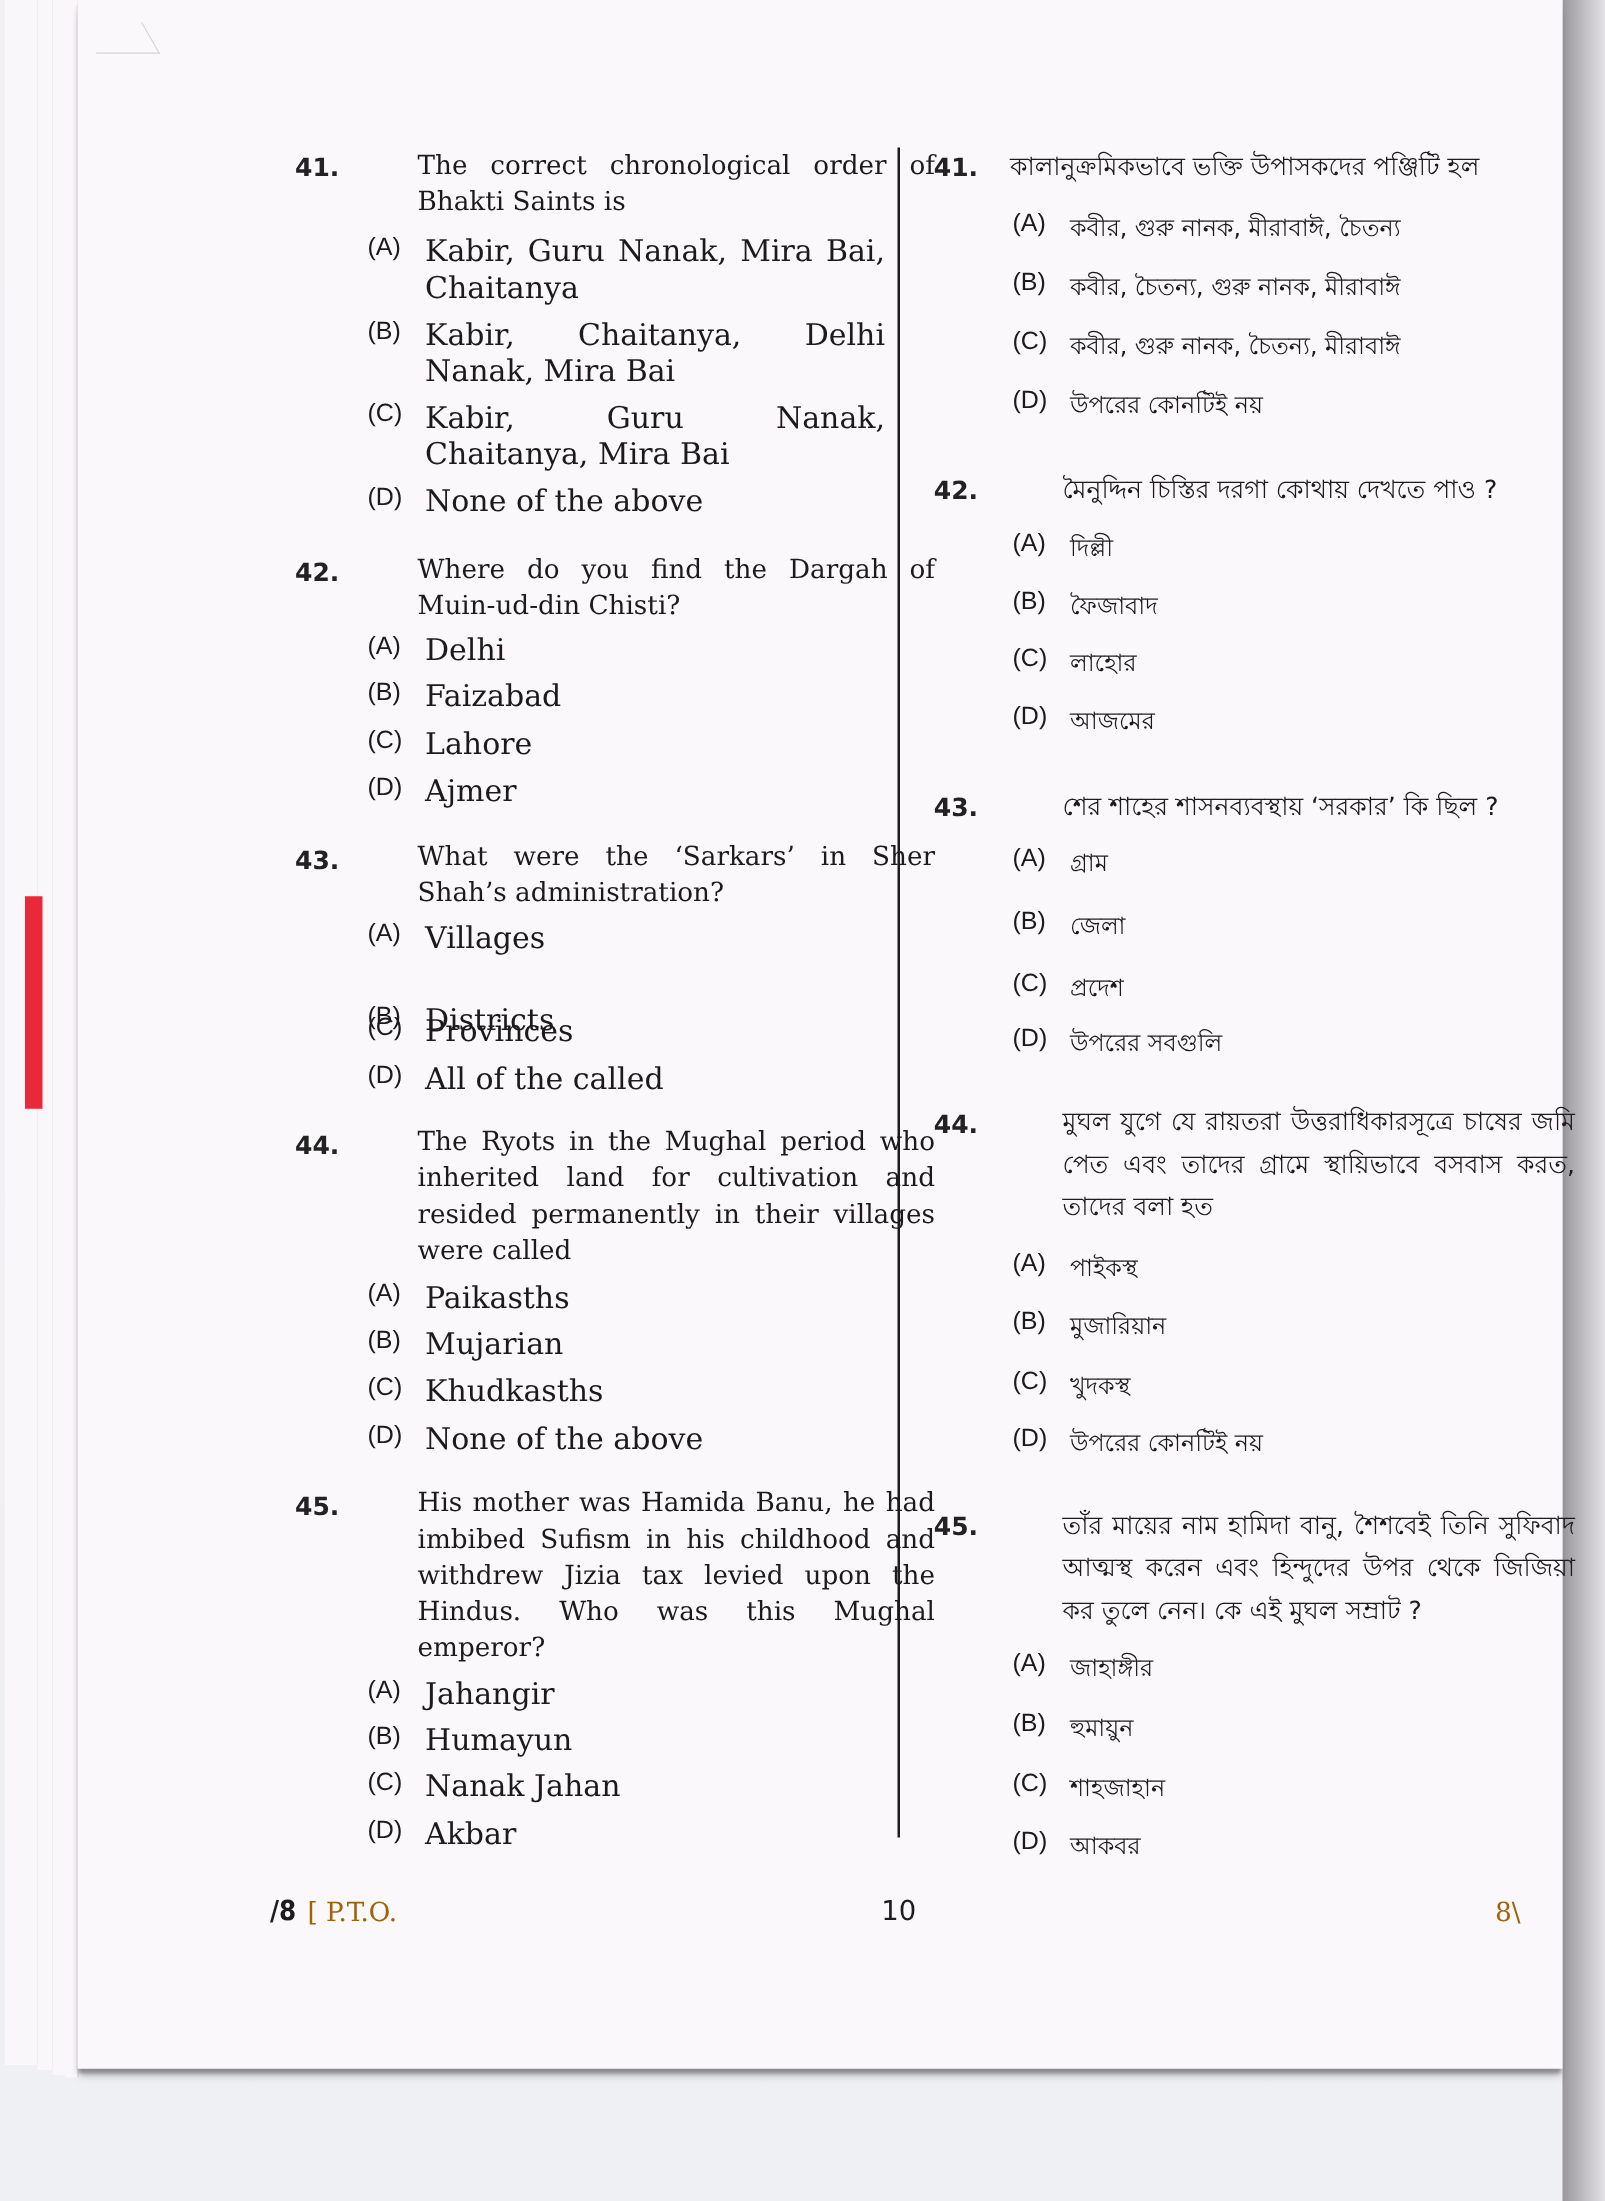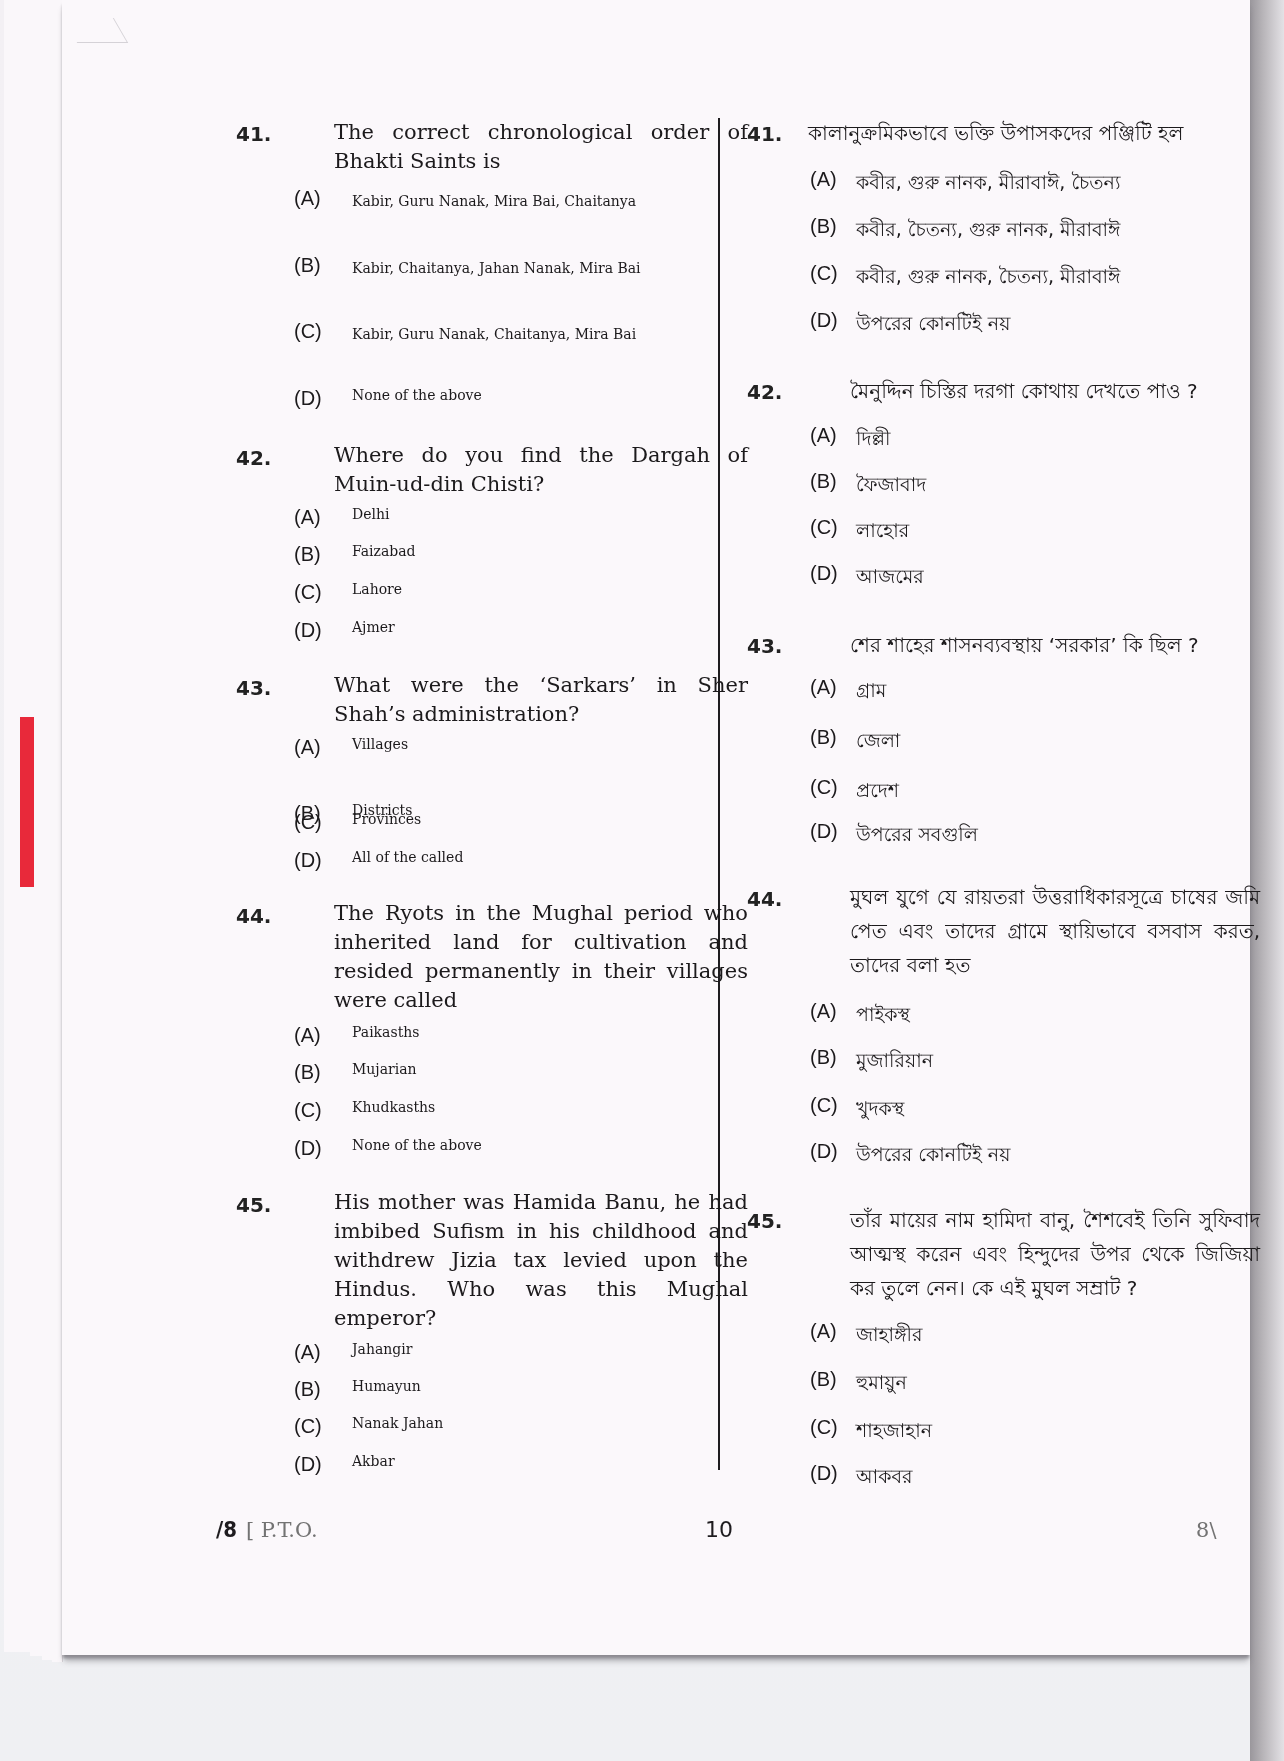--- a/index.html
+++ b/index.html
@@ -50,28 +50,28 @@
     }
     .qtext { position: absolute; text-align: justify; text-align-last: left; margin-left: 40px; }
     .qtext.en { font-family: "DejaVu Serif", "Liberation Serif", serif; font-size: 21px; line-height: 29px; }
     .qtext.bn { font-family: "DejaVu Sans", "Liberation Sans", sans-serif; font-size: 20px; line-height: 34px; }
     .opt { position: absolute; white-space: nowrap; }
     .opt .lbl {
       display: inline-block; width: 46px;
       font-family: "Liberation Sans", "DejaVu Sans", sans-serif; font-size: 20px;
     }
     .opt .val { display: inline-block; vertical-align: top; }
-    .opt.en .val { font-family: "DejaVu Serif", "Liberation Serif", serif; font-size: 14px; margin-left: 12px; }
+    .opt.en .val { font-family: "DejaVu Serif", "Liberation Serif", serif; font-size: 24px; }
     .opt.bn .val { font-family: "DejaVu Sans", "Liberation Sans", sans-serif; font-size: 19px; }
     .opt.wrap { white-space: normal; }
     .opt.wrap .val { width: 410px; text-align: justify; text-align-last: left; line-height: 29px; }
     .footer { position: absolute; font-size: 22px; color: #1e1c1f; }
     .footer.code { left: 216px; top: 1517px; font-family: "DejaVu Sans Condensed","DejaVu Sans", sans-serif; font-weight: bold; }
     .footer.pno { left: 705px; top: 1517px; font-family: "DejaVu Sans", sans-serif; }
-    .ghost { position: absolute; color: #737373; font-size: 21px; white-space: nowrap; text-align: center; }
+    .ghost { position: absolute; color: #a16207; font-size: 21px; white-space: nowrap; text-align: center; }
     .ghost.pto { left: 246px; top: 1518px; }
     .ghost.code2 { left: 1196px; top: 1518px; transform: scaleX(-1); }
   </style>
 </head>
 <body>
 
 <div class="scan-bg"></div>
 <div class="sheet-edge e1"></div>
 <div class="sheet-edge e2"></div>
 <div class="sheet-edge e3"></div>
@@ -83,21 +83,21 @@
 <div class="corner-fold"></div>
 
 <div class="divider"></div>
 
 <div>
 
   <div>
     <span class="qnum" style="left:236px;top:122px">41.</span>
     <div class="qtext en" style="left:294px;top:118px;width:414px">The correct chronological order of Bhakti Saints is</div>
     <div class="opt en wrap" style="left:294px;top:187px"><span class="lbl">(A)</span><span class="val" style="width:368px">Kabir, Guru Nanak, Mira Bai, Chaitanya</span></div>
-    <div class="opt en wrap" style="left:294px;top:254px"><span class="lbl">(B)</span><span class="val" style="width:368px">Kabir, Chaitanya, Jahan Nanak, Mira Bai</span></div>
+    <div class="opt en wrap" style="left:294px;top:254px"><span class="lbl">(B)</span><span class="val" style="width:368px">Kabir, Chaitanya, Delhi Nanak, Mira Bai</span></div>
     <div class="opt en wrap" style="left:294px;top:320px"><span class="lbl">(C)</span><span class="val" style="width:368px">Kabir, Guru Nanak, Chaitanya, Mira Bai</span></div>
     <div class="opt en" style="left:294px;top:387px"><span class="lbl">(D)</span><span class="val">None of the above</span></div>
   </div>
 
   <div>
     <span class="qnum" style="left:236px;top:446px">42.</span>
     <div class="qtext en" style="left:294px;top:441px;width:414px">Where do you find the Dargah of Muin-ud-din Chisti?</div>
     <div class="opt en" style="left:294px;top:506px"><span class="lbl">(A)</span><span class="val">Delhi</span></div>
     <div class="opt en" style="left:294px;top:543px"><span class="lbl">(B)</span><span class="val">Faizabad</span></div>
     <div class="opt en" style="left:294px;top:581px"><span class="lbl">(C)</span><span class="val">Lahore</span></div>

